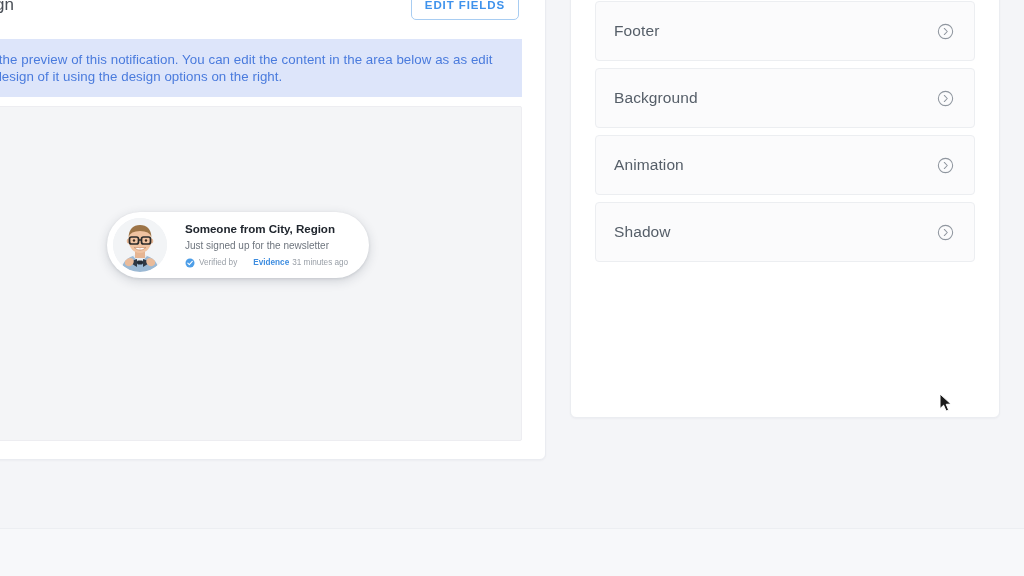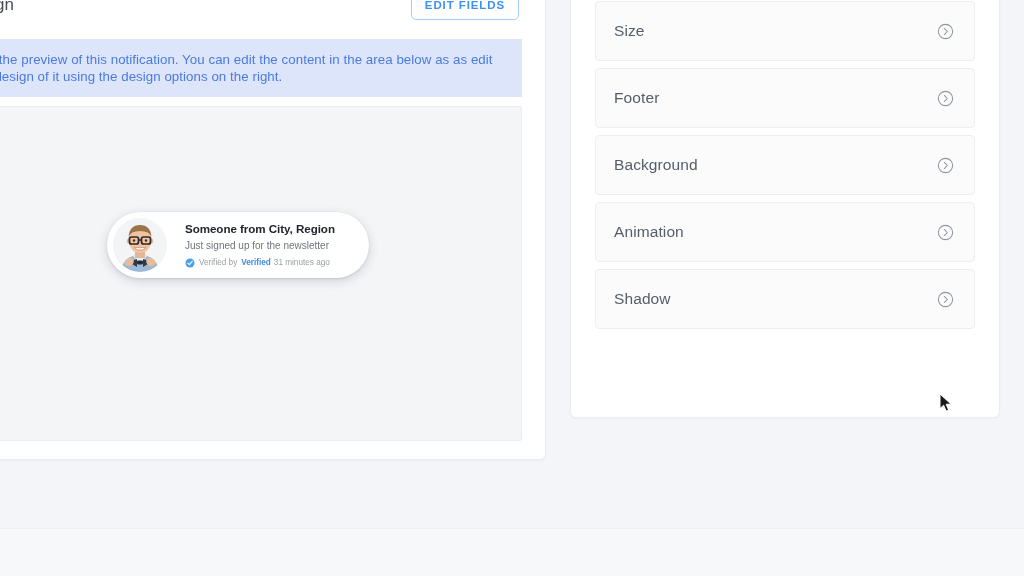--- a/index.html
+++ b/index.html
@@ -186,21 +186,21 @@
     width: 10px;
     height: 10px;
     margin-right: 4px;
     flex: 0 0 10px;
   }
   .notif-brand {
     color: #3e8de0;
     font-weight: 700;
     margin: 0 2px 0 2px;
   }
-  .notif-foot-pre { margin-right: 2px; }
+  .notif-foot-pre { margin-right: 14px; }
   .notif-foot-time { margin-left: 1px; }
 
   
   .right-card {
     position: absolute;
     left: 570px;
     top: -34px;
     width: 430px;
     height: 452px;
     background: #ffffff;
@@ -321,38 +321,31 @@
           <div class="notif-title">Someone from City, Region</div>
           <div class="notif-sub">Just signed up for the newsletter</div>
           <div class="notif-foot">
             <span class="verified-badge">
               <svg viewBox="0 0 20 20" xmlns="http://www.w3.org/2000/svg" width="10" height="10">
                 <circle cx="10" cy="10" r="9" fill="#4d9ee8"></circle>
                 <path d="M5.6 10.3 L8.6 13.2 L14.6 6.6" fill="none" stroke="#ffffff" stroke-width="2.2" stroke-linecap="round" stroke-linejoin="round"></path>
               </svg>
             </span>
             <span class="notif-foot-pre">Verified by</span>
-            <span class="notif-brand">Verified</span>
+            <span class="notif-brand">Evidence</span>
             <span class="notif-foot-time">31 minutes ago</span>
           </div>
         </div>
 
       </div>
     </div>
   </div>
 
   <div class="right-card">
     <div class="accordion" id="accordion">
-        <div class="accordion-row">
-          <span class="accordion-label">Size</span>
-          <span class="chev-icon"><svg viewBox="0 0 20 20" xmlns="http://www.w3.org/2000/svg">
-              <circle cx="10" cy="10" r="8.4" fill="none" stroke="#7d858f" stroke-width="1.25"></circle>
-              <path d="M8.6 6.4 L12.1 10 L8.6 13.6" fill="none" stroke="#7d858f" stroke-width="1.25" stroke-linecap="round" stroke-linejoin="round"></path>
-            </svg></span>
-        </div>
         <div class="accordion-row">
           <span class="accordion-label">Footer</span>
           <span class="chev-icon"><svg viewBox="0 0 20 20" xmlns="http://www.w3.org/2000/svg">
               <circle cx="10" cy="10" r="8.4" fill="none" stroke="#7d858f" stroke-width="1.25"></circle>
               <path d="M8.6 6.4 L12.1 10 L8.6 13.6" fill="none" stroke="#7d858f" stroke-width="1.25" stroke-linecap="round" stroke-linejoin="round"></path>
             </svg></span>
         </div>
         <div class="accordion-row">
           <span class="accordion-label">Background</span>
           <span class="chev-icon"><svg viewBox="0 0 20 20" xmlns="http://www.w3.org/2000/svg">

